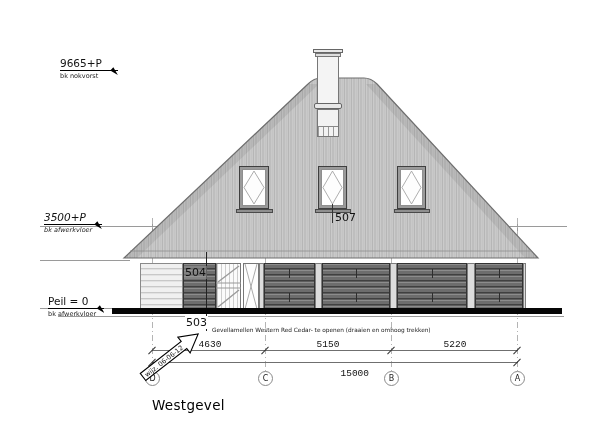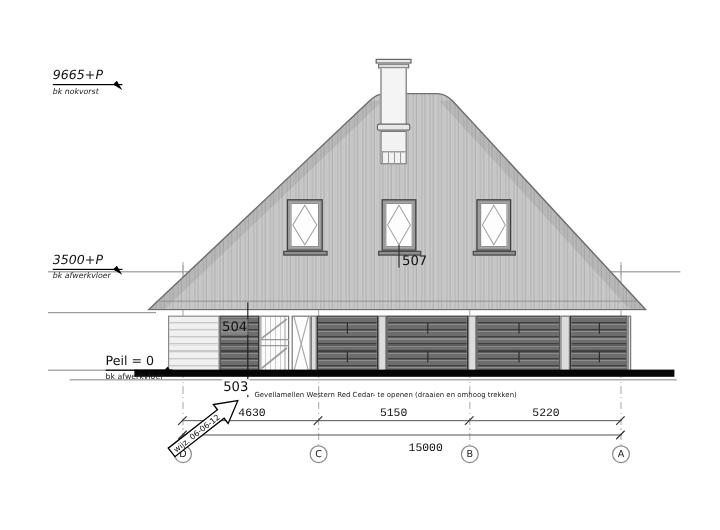--- a/index.html
+++ b/index.html
@@ -141,29 +141,29 @@
   <div class="ptick" style="left:432px;top:293px;height:9px;"></div>
   <div class="ptick" style="left:499px;top:269px;height:9px;"></div>
   <div class="ptick" style="left:499px;top:293px;height:9px;"></div>
 
   <div class="vtick" style="left:206px;top:252px;height:79px;background:#222;"></div>
   <div class="tagtxt" style="left:184px;top:266px;background:rgba(150,150,150,.55);padding:0 1px;">504</div>
   <div class="tagtxt" style="left:185px;top:316px;background:#fff;padding:0 1px;">503</div>
 
   <div class="abs" style="left:112px;top:308px;width:450px;height:6px;background:#060606;"></div>
 
-  <div class="level" style="left:44px;top:58px;font-style:italic;">
+  <div class="level" style="left:60px;top:58px;">
     <div class="lvl-val"><span>9665+P</span><span class="ah dr"></span></div>
     <div class="lvl-desc">bk nokvorst</div>
   </div>
   <div class="level" style="left:44px;top:212px;font-style:italic;">
     <div class="lvl-val"><span>3500+P</span><span class="ah dr"></span></div>
     <div class="lvl-desc">bk afwerkvloer</div>
   </div>
-  <div class="level" style="left:48px;top:296px;margin-left:40px;">
+  <div class="level" style="left:48px;top:296px;">
     <div class="lvl-val"><span>Peil = 0</span><span class="ah dr"></span></div>
     <div class="lvl-desc">bk afwerkvloer</div>
   </div>
 
   <div class="notetxt" style="left:212px;top:327px;">Gevellamellen Western Red Cedar- te openen  (draaien en omhoog trekken)</div>
 
   <div class="dimline" style="left:152px;top:350px;width:366px;"></div>
   <div class="slash" style="left:147px;top:350px;"></div>
   <div class="slash" style="left:260px;top:350px;"></div>
   <div class="slash" style="left:386px;top:350px;"></div>
@@ -182,14 +182,15 @@
   <div class="bubble" style="left:384px;">B</div>
   <div class="bubble" style="left:510px;">A</div>
 
   <svg class="abs" style="left:133px;top:327px;" width="95" height="60" viewBox="0 0 95 60">
     <g transform="translate(10,50) rotate(-38)">
       <polygon points="0,-4.5 52,-4.5 52,-10 70,0 52,10 52,4.5 0,4.5" fill="#ffffff" stroke="#000" stroke-width="1.1"></polygon>
       <text x="3" y="2.6" font-size="6.6" fill="#111">wijz. 06-06-12</text>
     </g>
   </svg>
 
+  <div class="title" style="left:152px;top:397px;">Westgevel</div>
 
 </div>
 
 </body></html>

